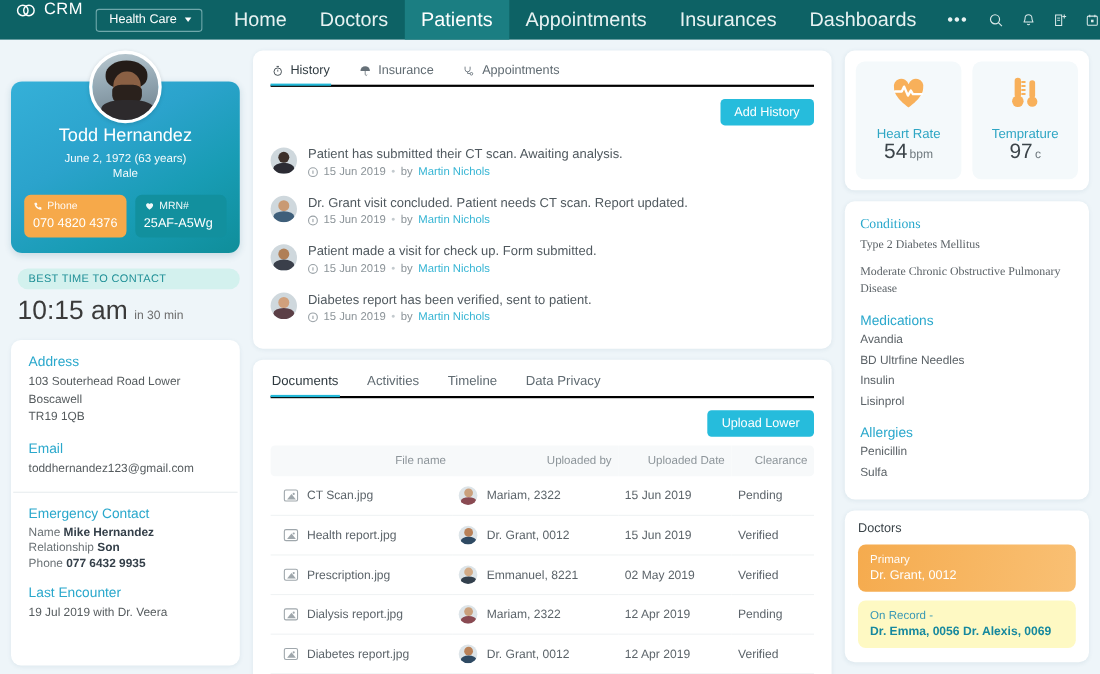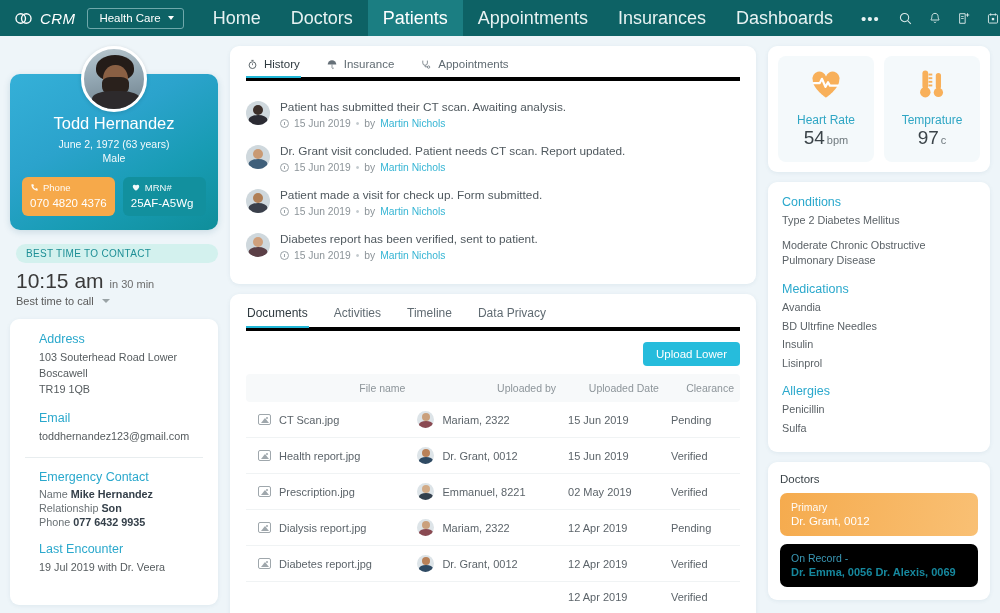--- a/index.html
+++ b/index.html
@@ -12,21 +12,21 @@
   body { display: flex; flex-direction: column; }
 
   
   .topnav {
     height: 36px; flex: 0 0 36px;
     background: #0d6265;
     display: flex; align-items: stretch;
     color: #ffffff;
     position: relative; z-index: 5;
   }
-  .brand { display: flex; align-items: center; gap: 7px; padding: 0 12px 0 14px; font-style: italic; }
+  .brand { display: flex; gap: 7px; padding: 0 12px 0 14px; }
   .brand-logo { width: 19px; height: 19px; display: block; }
   .brand-name { font-size: 15px; letter-spacing: .4px; }
   .module-pill {
     align-self: center;
     border: 1px solid #6fa8ab;
     border-radius: 3px;
     padding: 3px 9px 4px 11px;
     font-size: 11.5px;
     display: flex; align-items: center; gap: 7px;
     margin-right: 14px;
@@ -136,58 +136,58 @@
   .pill-value { font-size: 11.5px; margin-top: 2px; white-space: nowrap; }
 
   .best-badge {
     display: inline-block;
     background: #d3f1ee; color: #1e8f96;
     font-size: 10px; letter-spacing: .3px;
     padding: 4px 10px; border-radius: 10px;
     margin: 14px 0 6px 6px;
   }
   .best-time { display: flex; align-items: baseline; gap: 6px; padding-left: 6px; }
-  .bt-main { font-size: 21px; color: #3a3a3a; }
+  .bt-main { font-size: 24px; color: #3a3a3a; }
   .bt-sub { font-size: 11px; color: #6b6b6b; }
   .bt-note {
     padding-left: 6px; margin-top: 2px;
     font-size: 11px; color: #5a5a5a;
     display: flex; align-items: center; gap: 8px;
   }
   .chev {
     width: 0; height: 0;
     border-left: 4px solid transparent;
     border-right: 4px solid transparent;
     border-top: 4px solid #9aa3a6;
   }
 
   .info-card {
     background: #ffffff; border-radius: 9px;
-    margin-top: 12px; padding: 13px 29px 14px;
+    margin-top: 12px; padding: 13px 16px 14px;
     box-shadow: 0 1px 4px rgba(40,90,120,.08);
     flex: 1 1 auto;
     overflow: hidden;
   }
   .sec-title { color: #2aa8cc; font-size: 12.5px; margin-bottom: 4px; }
   .sec-text { font-size: 10.8px; color: #555b5e; line-height: 1.45; }
   .divider { height: 1px; background: #e8edef; margin: 12px -14px 12px; }
   .kv { font-size: 10.8px; color: #6a7175; margin-top: 2px; }
   .kv b { color: #35404a; font-weight: bold; }
   .mt14 { margin-top: 14px; }
 
   
   .col-center { flex: 1 1 auto; display: flex; flex-direction: column; gap: 10px; min-width: 0; }
   .panel {
     background: #ffffff; border-radius: 9px;
     box-shadow: 0 1px 4px rgba(40,90,120,.08);
     padding: 0 16px 14px;
   }
   .tabbar {
     display: flex; gap: 24px;
-    border-bottom: 4px solid #000000;
+    border-bottom: 2px solid #000000;
     padding-top: 12px;
   }
   .tab {
     font-size: 11.5px; color: #606b72;
     padding: 0 1px 7px; display: flex; align-items: center; gap: 6px;
     position: relative; white-space: nowrap;
   }
   .tab.active { color: #2f3a40; }
   .tab.active::after {
     content: ""; position: absolute; left: 0; right: 0; bottom: -1px;
@@ -266,31 +266,31 @@
   .vitals { display: flex; gap: 10px; background: #ffffff; border-radius: 9px; padding: 10px; box-shadow: 0 1px 4px rgba(40,90,120,.08); }
   .vital { flex: 1 1 0; background: #f4f9fb; border-radius: 8px; padding: 12px 6px 13px; text-align: center; }
   .vital-label { font-size: 12px; color: #2fa6c4; margin-top: 9px; }
   .vital-value { margin-top: 5px; font-size: 19px; color: #3b4449; }
   .vital-unit { font-size: 11px; color: #6f797e; margin-left: 2px; }
 
   .clinical { background: #ffffff; border-radius: 9px; padding: 13px 14px 15px; box-shadow: 0 1px 4px rgba(40,90,120,.08); }
   .cl-title { color: #2aa8cc; font-size: 12.5px; margin-bottom: 4px; }
   .cl-item { font-size: 10.8px; color: #5b6267; line-height: 1.45; margin-top: 3px; }
   .cl-group { margin-top: 13px; }
-  .cl-group:first-child { margin-top: 0; }
+  .cl-group:first-child { margin-top: 0; font-family: Liberation Serif, serif; }
 
   .doctors { background: #ffffff; border-radius: 9px; padding: 11px 12px 13px; box-shadow: 0 1px 4px rgba(40,90,120,.08); }
   .doc-head { font-size: 11.5px; color: #3b4449; margin-bottom: 8px; }
   .doc-primary {
     background: linear-gradient(100deg,#f5ab4e 0%,#f9c074 100%);
     border-radius: 7px; padding: 8px 11px 9px; color: #ffffff;
   }
   .doc-primary .lbl { font-size: 10.5px; opacity: .95; }
   .doc-primary .val { font-size: 11.5px; margin-top: 2px; }
-  .doc-record { background: #000000; border-radius: 7px; padding: 8px 11px 9px; margin-top: 8px; }
+  .doc-record { background: #fef9c3; border-radius: 7px; padding: 8px 11px 9px; margin-top: 8px; }
   .doc-record .lbl { font-size: 10.5px; color: #3a98b5; }
   .doc-record .val { font-size: 11px; color: #16889e; margin-top: 2px; font-weight: bold; }
 </style>
 </head>
 <body>
 
 <div class="topnav">
   <div class="brand">
     <svg class="brand-logo" viewBox="0 0 24 24">
       <circle cx="8.5" cy="12" r="6" fill="none" stroke="#ffffff" stroke-width="1.7"></circle>
@@ -411,24 +411,20 @@
           </div>
         </div>
       </div>
     </div>
 
     <div class="best-badge">BEST TIME TO CONTACT</div>
     <div class="best-time">
       <span class="bt-main">10:15 am</span>
       <span class="bt-sub">in 30 min</span>
     </div>
-    <div class="bt-note">
-      <span>Best time to call</span>
-      <span class="chev"></span>
-    </div>
 
     <div class="info-card">
       <div>
         <div class="sec-title">Address</div>
         <div class="sec-text">103  Souterhead Road Lower Boscawell</div>
         <div class="sec-text">TR19 1QB</div>
       </div>
       <div class="mt14">
         <div class="sec-title">Email</div>
         <div class="sec-text">toddhernandez123@gmail.com</div>
@@ -480,20 +476,23 @@
           <svg width="12" height="11" viewBox="0 0 24 24">
               <path d="M5 3.5v5.2a5 5 0 0 0 10 0V3.5" fill="none" stroke="#667078" stroke-width="1.7"></path>
               <line x1="10" y1="13.7" x2="10" y2="17" stroke="#667078" stroke-width="1.7"></line>
               <circle cx="17.6" cy="17.6" r="2.6" fill="none" stroke="#667078" stroke-width="1.7"></circle>
               <path d="M10 17h5" stroke="#667078" stroke-width="1.7" fill="none"></path>
             </svg>
           <span>Appointments</span>
         </div>
       </div>
 
+      <div class="btn-row">
+        <button class="btn-primary">Add History</button>
+      </div>
 
       <div class="history-list">
         <div class="hist-item">
           <div class="hist-avatar a1">
               <div class="hd"></div>
               <div class="bd"></div>
             </div>
           <div>
             <div class="hist-text">Patient has submitted their CT scan. Awaiting analysis.</div>
             <div class="hist-meta">

